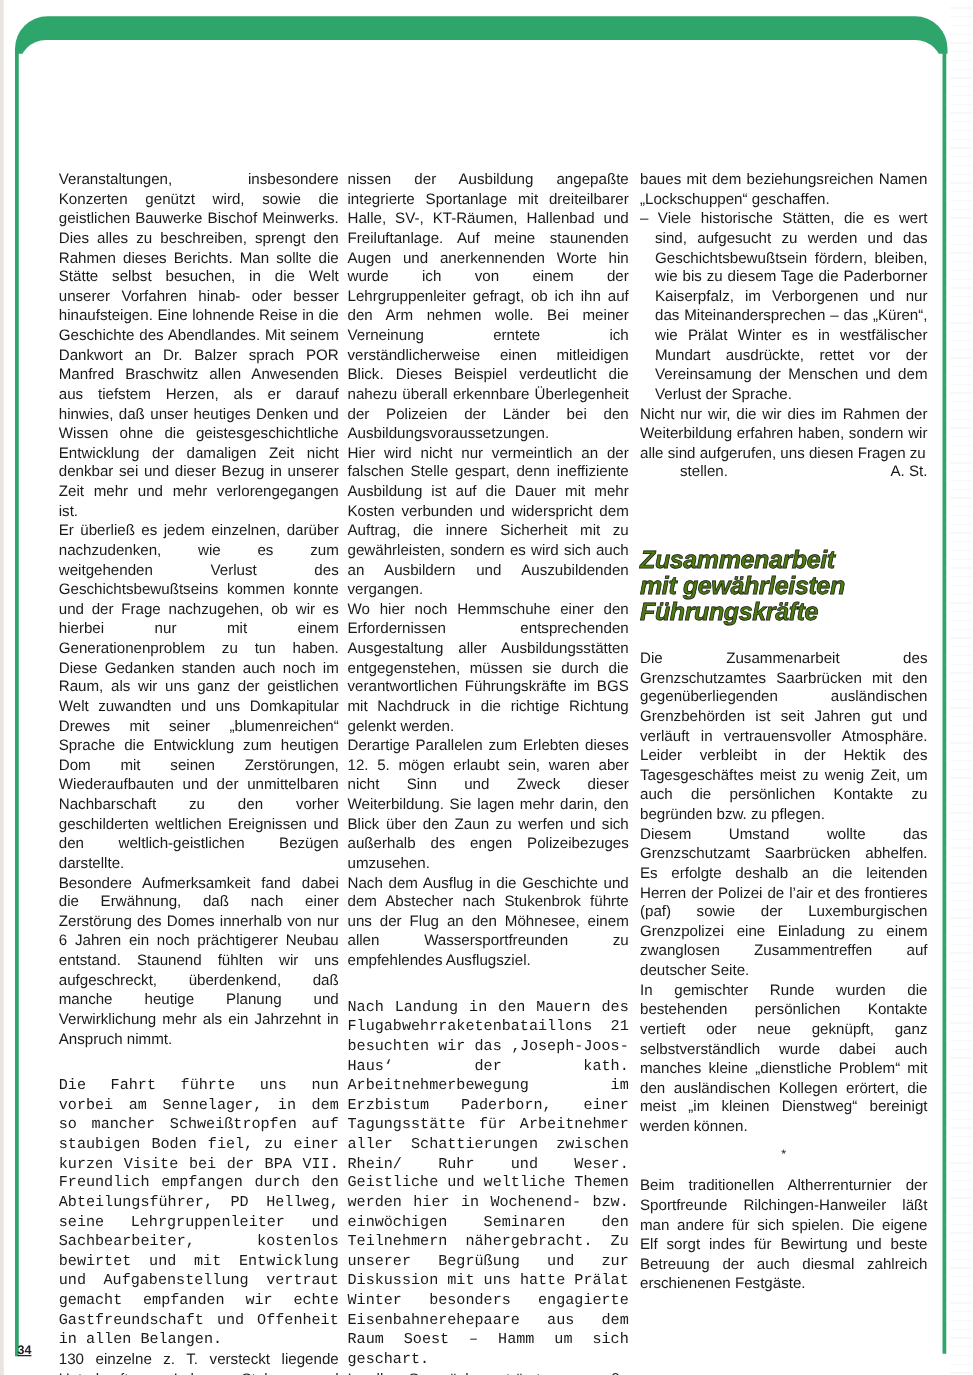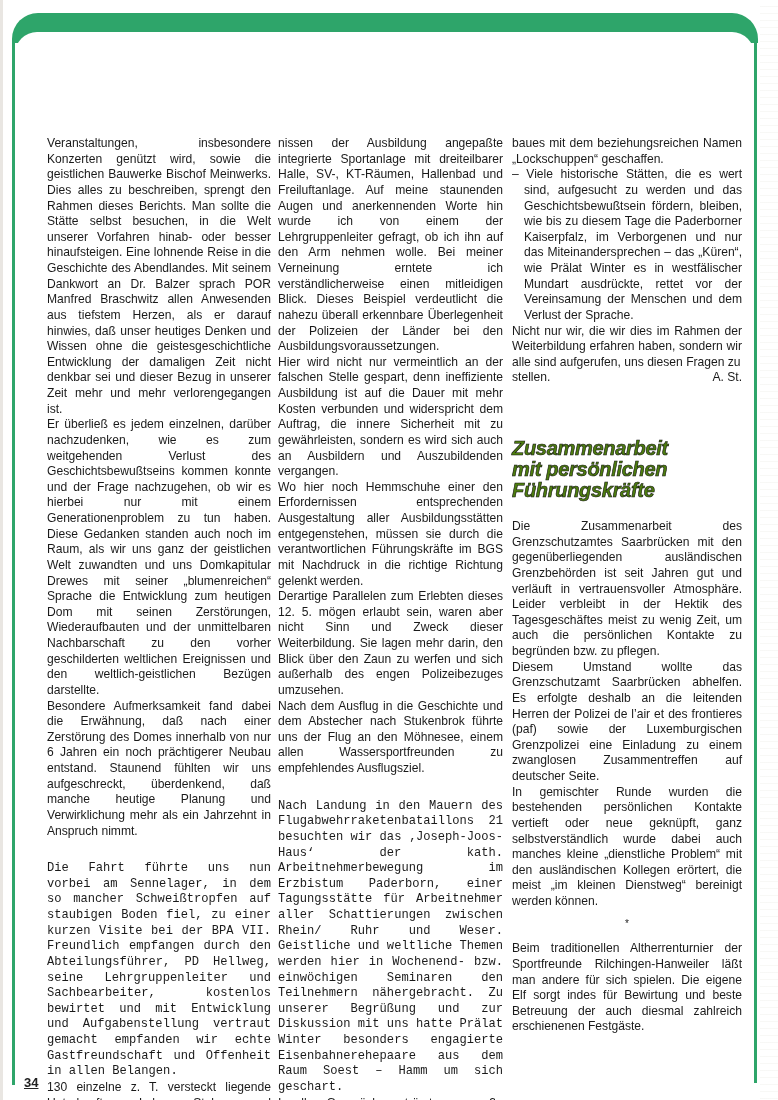--- a/index.html
+++ b/index.html
@@ -32,35 +32,35 @@
     font-size: 12.1px; line-height: 15.62px;
     text-align: justify;
     hyphens: manual;
   }
   .col p { margin: 0; }
   .col p.gap { margin-top: 22px; font-family: Liberation Mono, monospace; }
   .col1 { left: 47px; width: 224px; }
   .col2 { left: 278px; width: 225px; }
   .col3 { left: 512px; width: 230px; }
   .bullet { padding-left: 12px; text-indent: -12px; }
-  .sig { display: flex; justify-content: space-between; text-align: right; }
+  .sig { display: flex; justify-content: space-between; text-align: right; margin-left: 32px; }
   .headline {
     font-family: "Liberation Sans", sans-serif;
     font-weight: bold; font-style: italic;
     font-size: 20px; line-height: 21px;
     letter-spacing: -0.3px;
     color: #4d7c0f;
     margin: 52px 0 18px 0;
     text-align: left;
     -webkit-text-stroke: 0.6px #111;
   }
   .star { text-align: center; margin: 6px 0 10px 0; font-size: 10px; }
   .page-num {
-    position: absolute; left: 24px; top: 1075px;
-    font-size: 13px; font-weight: bold; color: #222; text-decoration: underline;
+    position: absolute; left: 14px; top: 1075px;
+    font-size: 10px; font-weight: bold; color: #222; text-decoration: underline;
   }
   .speckle {
     position: absolute; right: 0; top: 0; width: 18px; height: 1100px;
     background: repeating-linear-gradient(180deg, #ffffff 0 6px, #f3f3f0 6px 7px);
     opacity: 0.6;
   }
   .left-edge {
     position: absolute; left: 0; top: 0; width: 3px; height: 1100px;
     background: #e9e6e2;
   }
@@ -102,21 +102,21 @@
   <p>
     <span>Nicht nur wir, die wir dies im Rahmen der Weiterbildung erfahren haben, sondern wir alle sind aufgerufen, uns diesen Fragen zu</span>
   </p>
   <div class="sig">
     <span>stellen.</span>
     <span>A. St.</span>
   </div>
 
   <div class="headline">
     <div>Zusammenarbeit</div>
-    <div>mit persönlichen</div>
+    <div>mit gewährleisten</div>
     <div>Führungskräfte</div>
   </div>
 
   <p>Die Zusammenarbeit des Grenzschutzamtes Saarbrücken mit den gegenüberliegenden ausländischen Grenzbehörden ist seit Jahren gut und verläuft in vertrauensvoller Atmosphäre. Leider verbleibt in der Hektik des Tagesgeschäftes meist zu wenig Zeit, um auch die persönlichen Kontakte zu begründen bzw. zu pflegen.</p>
   <p>Diesem Umstand wollte das Grenzschutzamt Saarbrücken abhelfen. Es erfolgte deshalb an die leitenden Herren der Polizei de l’air et des frontieres (paf) sowie der Luxemburgischen Grenzpolizei eine Einladung zu einem zwanglosen Zusammentreffen auf deutscher Seite.</p>
   <p>In gemischter Runde wurden die bestehenden persönlichen Kontakte vertieft oder neue geknüpft, ganz selbstverständlich wurde dabei auch manches kleine „dienstliche Problem“ mit den ausländischen Kollegen erörtert, die meist „im kleinen Dienstweg“ bereinigt werden können.</p>
   <div class="star">*</div>
   <p>Beim traditionellen Altherrenturnier der Sportfreunde Rilchingen-Hanweiler läßt man andere für sich spielen. Die eigene Elf sorgt indes für Bewirtung und beste Betreuung der auch diesmal zahlreich erschienenen Festgäste.</p>
 
 </div>

